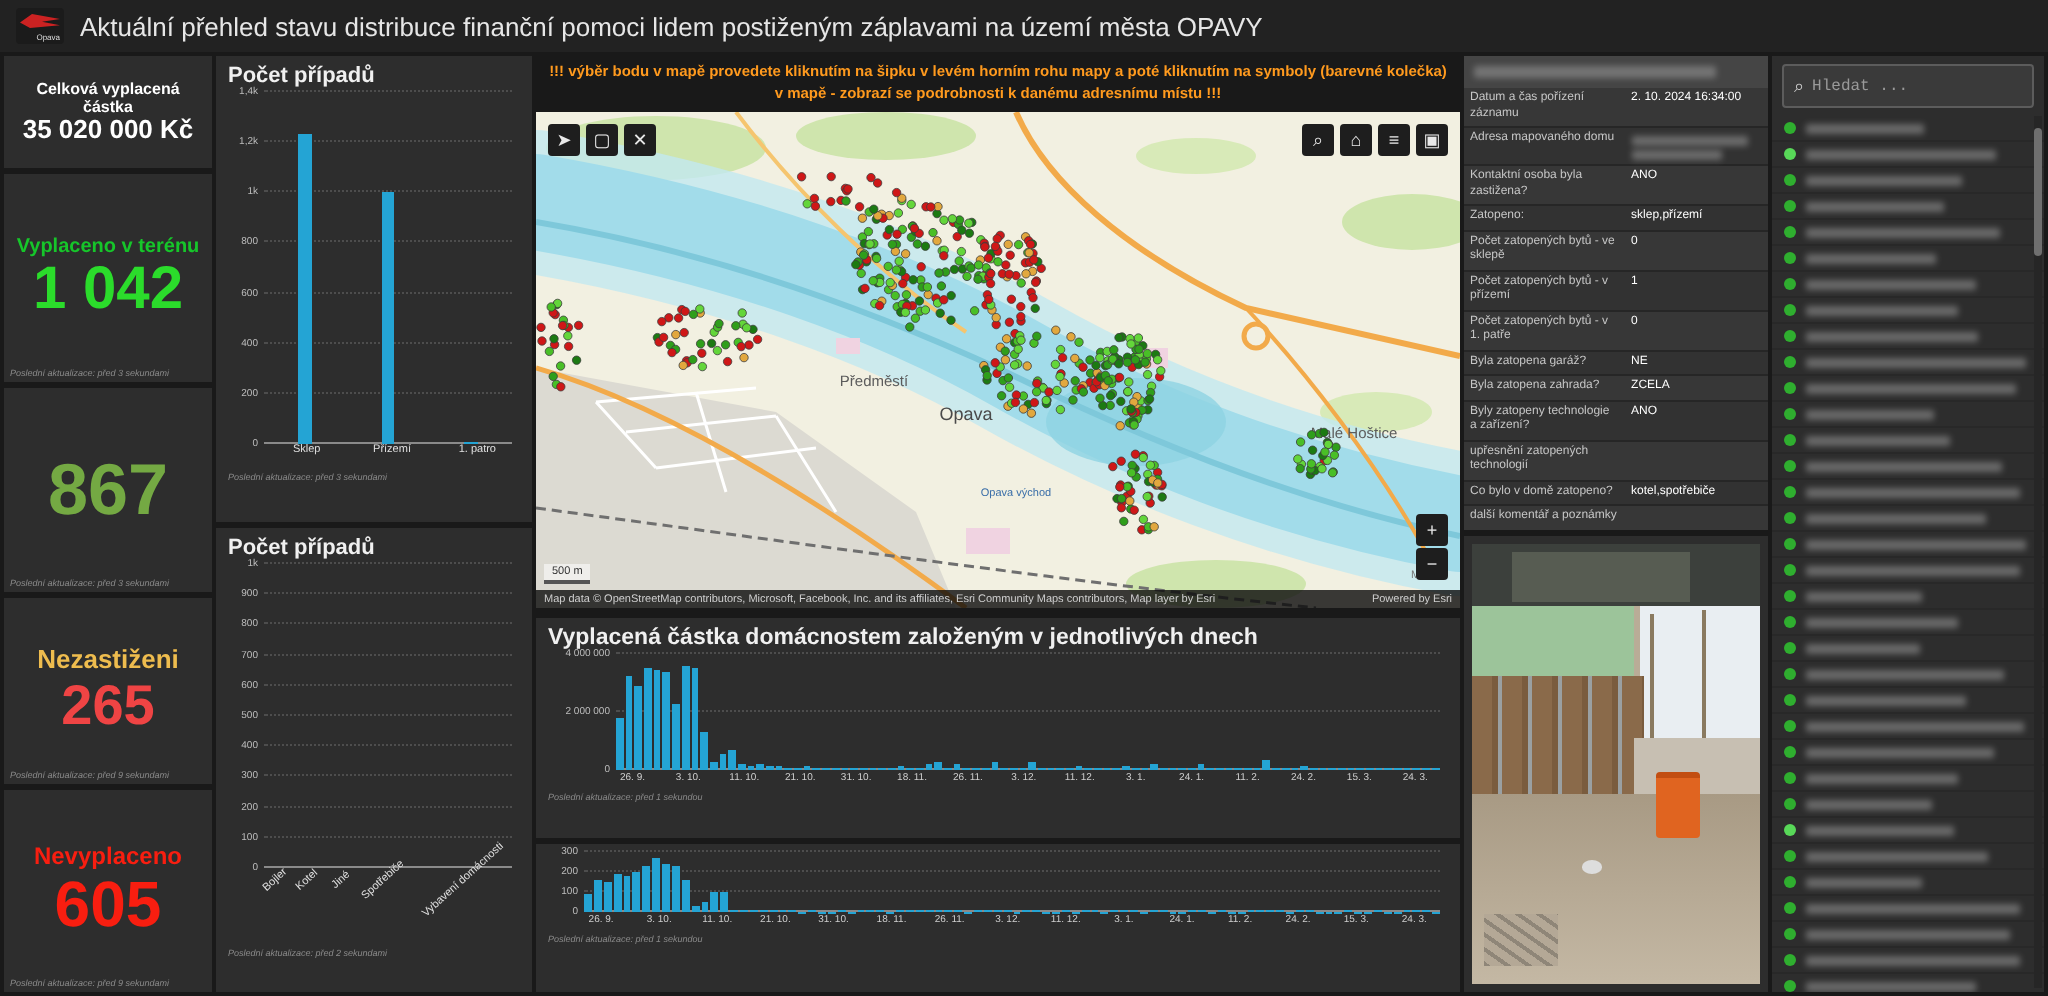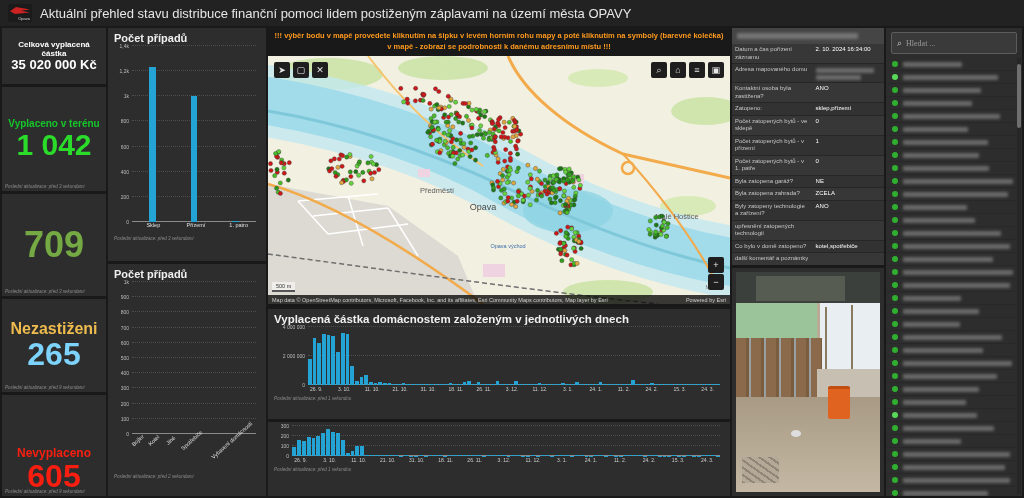--- a/index.html
+++ b/index.html
@@ -54,21 +54,21 @@
   .detail-row { display:flex; border-bottom:1px solid #262626; background:#373737; }
   .detail-row:nth-child(even) { background:#323232; }
   .detail-label { width:53%; padding:2px 3px; font-size:6px; color:#c6c6c6; line-height:1.25; }
   .detail-value { flex:1; padding:2px 3px; font-size:6px; color:#fff; line-height:1.25; }
   #photo-card { background:#2d2d2d; height:228px; position:relative; padding:4px; }
   #photo { position:relative; width:100%; height:100%; overflow:hidden; background:#b9ac97; }
   .ph { position:absolute; }
   
   #right-list { position:absolute; left:886px; top:28px; width:136px; bottom:2px; background:#2d2d2d; overflow:hidden; }
   #search-box { margin:4px 5px; height:22px; background:#3a3a3a; border:1px solid #5c5c5c; border-radius:2px; display:flex; align-items:center; padding:0 5px; gap:4px; }
-  #search-box input { background:transparent; border:none; outline:none; color:#ddd; font-size:8px; width:100%; font-family:Liberation Serif, serif; }
+  #search-box input { background:transparent; border:none; outline:none; color:#ddd; font-size:8px; width:100%; font-family:Liberation Mono, monospace; }
   #search-box input::placeholder { color:#9a9a9a; }
   #search-icon { color:#cfcfcf; font-size:9px; }
   .list-item { display:flex; align-items:center; gap:5px; padding:3px 6px; border-bottom:1px solid #282828; }
   .list-dot { width:6px; height:6px; border-radius:50%; flex:0 0 auto; }
   #list-scrollbar { position:absolute; right:1px; top:30px; bottom:2px; width:4px; background:#262626; }
   #list-thumb { position:absolute; top:6px; width:4px; height:64px; background:#6f6f6f; border-radius:2px; }
 </style>
 </head>
 <body>
 
@@ -84,29 +84,29 @@
     <div class="stat-card" style="height: 56px;">
       <div class="stat-label" style="color:#ffffff;font-size:8px">Celková vyplacená částka</div>
       <div class="stat-value" style="color:#ffffff;font-size:13px">35 020 000 Kč</div>
     </div>
     <div class="stat-card" style="height: 104px;">
       <div class="stat-label" style="color:#16c62a;font-size:10px">Vyplaceno v terénu</div>
       <div class="stat-value" style="color:#2bdc2b;font-size:30px">1 042</div>
       <div class="stat-update">Poslední aktualizace: před 3 sekundami</div>
     </div>
     <div class="stat-card" style="height: 102px;">
-      <div class="stat-value" style="color:#74a943;font-size:36px">709</div>
+      <div class="stat-value" style="color:#74a943;font-size:36px">867</div>
       <div class="stat-update">Poslední aktualizace: před 3 sekundami</div>
     </div>
     <div class="stat-card" style="height: 93px;">
-      <div class="stat-label" style="color:#eebc4e;font-size:16px">Nezastiženi</div>
-      <div class="stat-value" style="color:#7dd3fc;font-size:32px">265</div>
+      <div class="stat-label" style="color:#eebc4e;font-size:13px">Nezastiženi</div>
+      <div class="stat-value" style="color:#ef4444;font-size:28px">265</div>
       <div class="stat-update">Poslední aktualizace: před 9 sekundami</div>
     </div>
-    <div class="stat-card" style="flex: 1 1 0%; justify-content: flex-end;">
+    <div class="stat-card" style="flex: 1 1 0%;">
       <div class="stat-label" style="color:#f81e10;font-size:12px">Nevyplaceno</div>
       <div class="stat-value" style="color:#f81e10;font-size:32px">605</div>
       <div class="stat-update">Poslední aktualizace: před 9 sekundami</div>
     </div>
   </div>
 
 <div id="charts-col">
   <div class="chart-panel" id="chartA" style="height:233px;">
       <div class="chart-title">Počet případů</div>
       <div class="plot" style="margin-left: 18px; margin-right: 4px; height: 176px; flex: 0 0 auto;">

